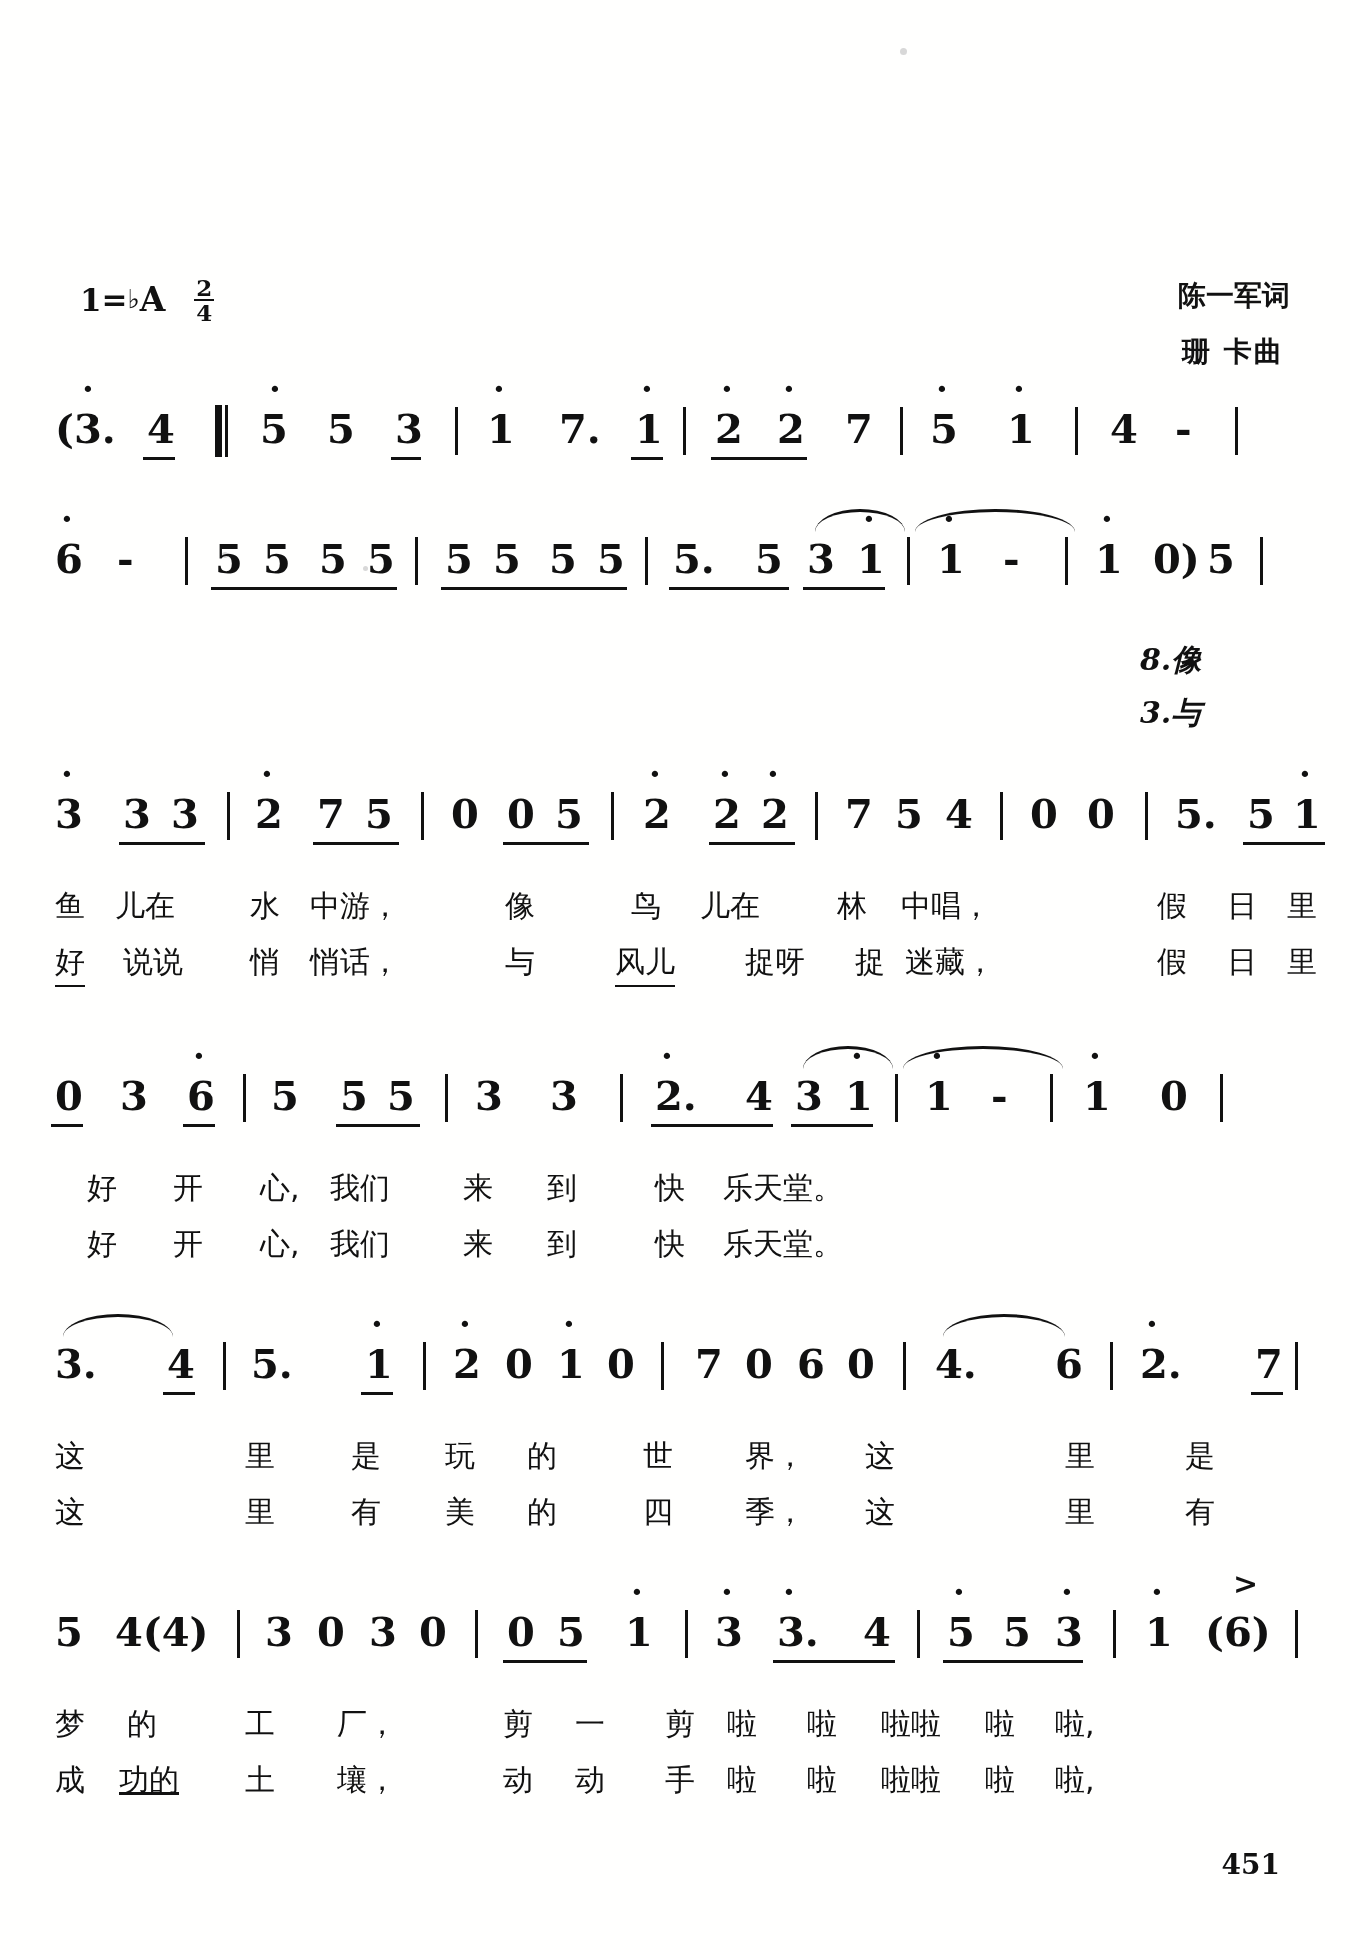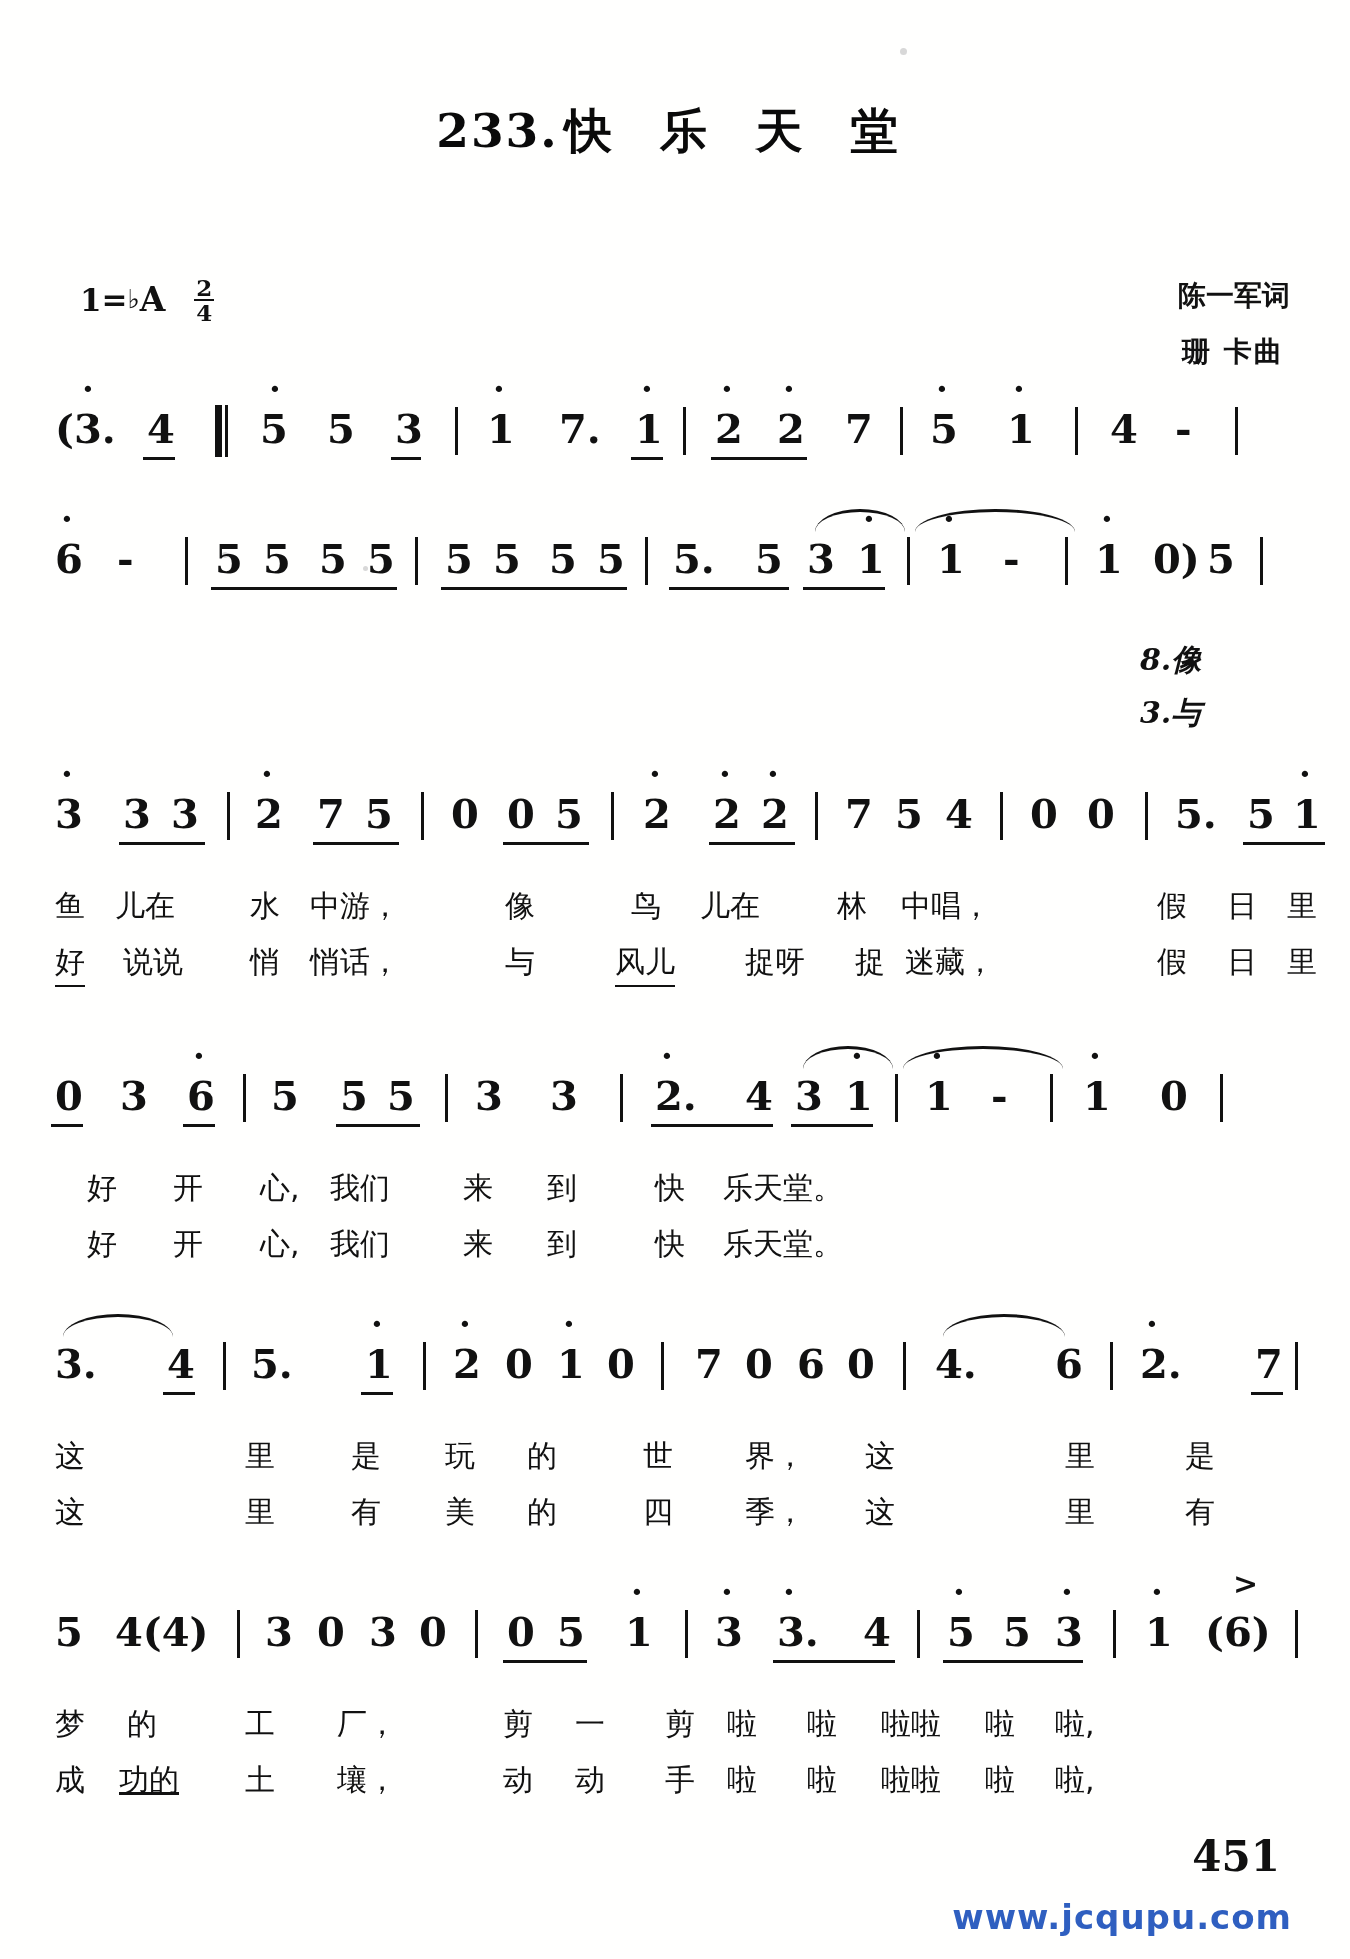--- a/index.html
+++ b/index.html
@@ -175,21 +175,21 @@
     font-family: "DejaVu Serif", serif;
   }
 
   
   .pagenum {
     position: absolute;
     right: 70px;
     bottom: 78px;
     font-family: "DejaVu Serif", serif;
     font-weight: bold;
-    font-size: 42px;
+    font-size: 28px;
     color: #111;
   }
   .watermark {
     position: absolute;
     right: 58px;
     bottom: 22px;
     font-family: "DejaVu Sans", sans-serif;
     font-weight: bold;
     font-size: 34px;
     color: #2f5fc0;
@@ -203,23 +203,20 @@
 </style>
 </head>
 <body>
 
 <div class="page">
 
   <div class="speck" style="left:900px;top:48px;width:7px;height:7px;"></div>
   <div class="speck" style="left:222px;top:552px;width:6px;height:6px;"></div>
   <div class="speck" style="left:363px;top:566px;width:5px;height:5px;"></div>
 
-  <div class="title">
-    <span class="num">233.</span><span class="cn">快 乐 天 堂</span>
-  </div>
 
   <div class="key-block">
     <span>1=</span><span class="flat">♭</span><span class="keyletter">A</span>
     <span class="meter">
       <span class="top">2</span>
       <span class="bot">4</span>
     </span>
   </div>
 
 
@@ -610,15 +607,14 @@
       <span class="w" style="left:610px;">手</span>
       <span class="w" style="left:672px;">啦</span>
       <span class="w" style="left:752px;">啦</span>
       <span class="w" style="left:826px;">啦啦</span>
       <span class="w" style="left:930px;">啦</span>
       <span class="w" style="left:1000px;">啦,</span>
     </div>
   </div>
 
   <div class="pagenum">451</div>
-  <div class="watermark">www.jcqupu.com</div>
 
 </div>
 
 </body></html>

